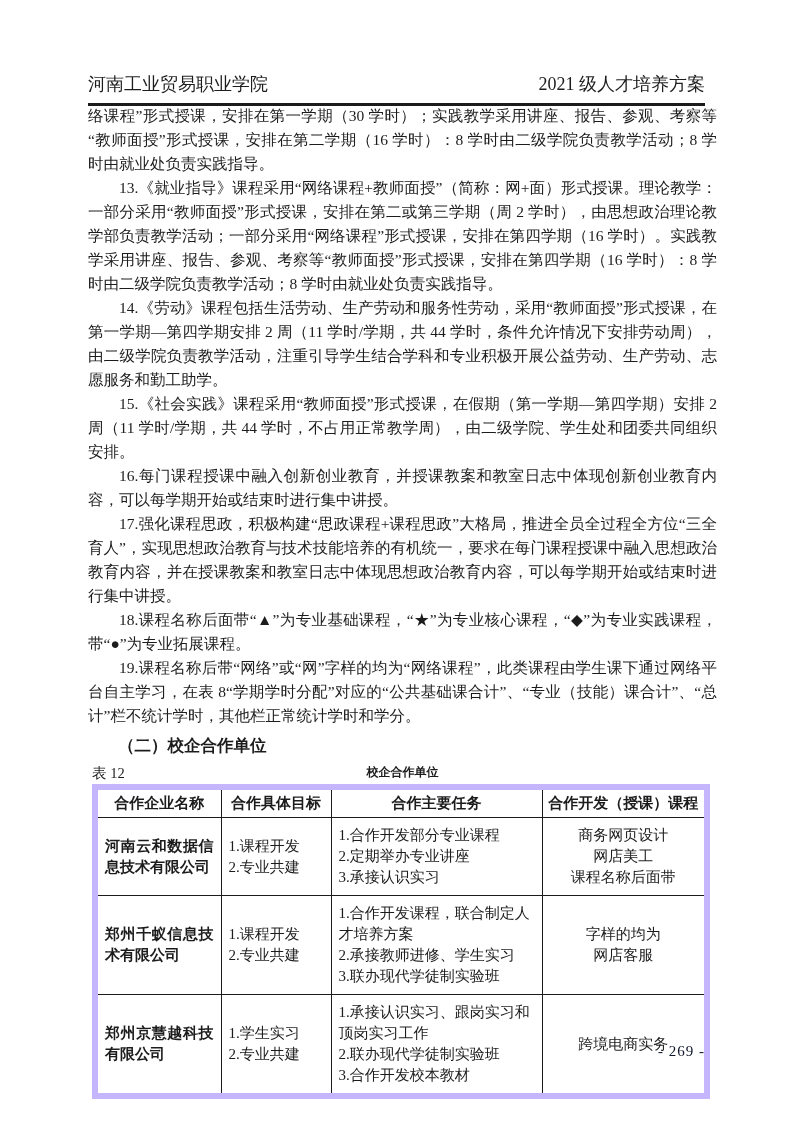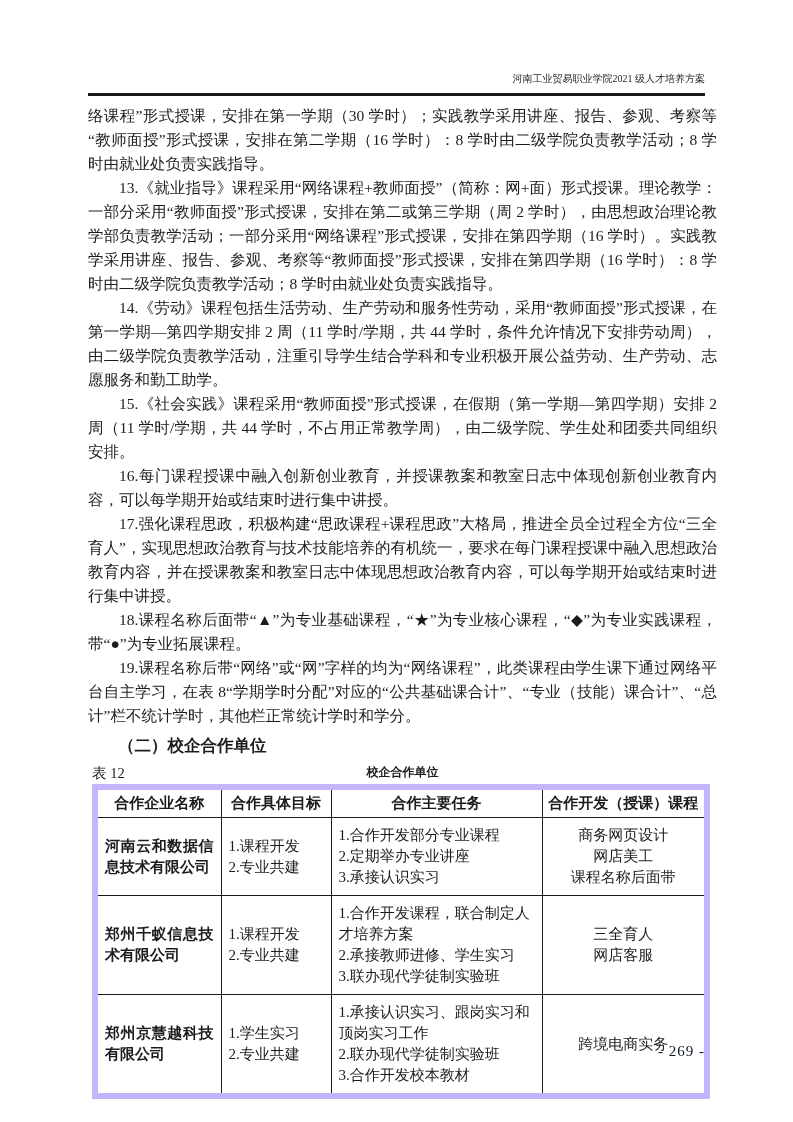--- a/index.html
+++ b/index.html
@@ -13,23 +13,23 @@
     color: #1c1c1c;
     font-family: "Liberation Serif", "DejaVu Serif", serif;
     overflow: hidden;
   }
   .page-header {
     position: absolute;
     left: 88px;
     right: 88px;
     top: 72px;
     display: flex;
-    justify-content: flex-end;
+    justify-content: space-between;
     align-items: flex-end;
-    font-size: 10px;
+    font-size: 18px;
     padding-bottom: 7px;
     border-bottom: 3px solid #1b1b1b;
   }
   .content {
     position: absolute;
     left: 88px;
     right: 76px;
     top: 104px;
   }
   .body-par {
@@ -168,21 +168,21 @@
           <td class="cell-goals">
             <div>1.课程开发</div>
             <div>2.专业共建</div>
           </td>
           <td class="cell-tasks">
             <div>1.合作开发课程，联合制定人才培养方案</div>
             <div>2.承接教师进修、学生实习</div>
             <div>3.联办现代学徒制实验班</div>
           </td>
           <td class="cell-courses">
-            <div>三全育人</div>
+            <div>字样的均为</div>
             <div>网店客服</div>
           </td>
         </tr>
         <tr>
           <td class="cell-company">郑州京慧越科技有限公司</td>
           <td class="cell-goals">
             <div>1.学生实习</div>
             <div>2.专业共建</div>
           </td>
           <td class="cell-tasks">

